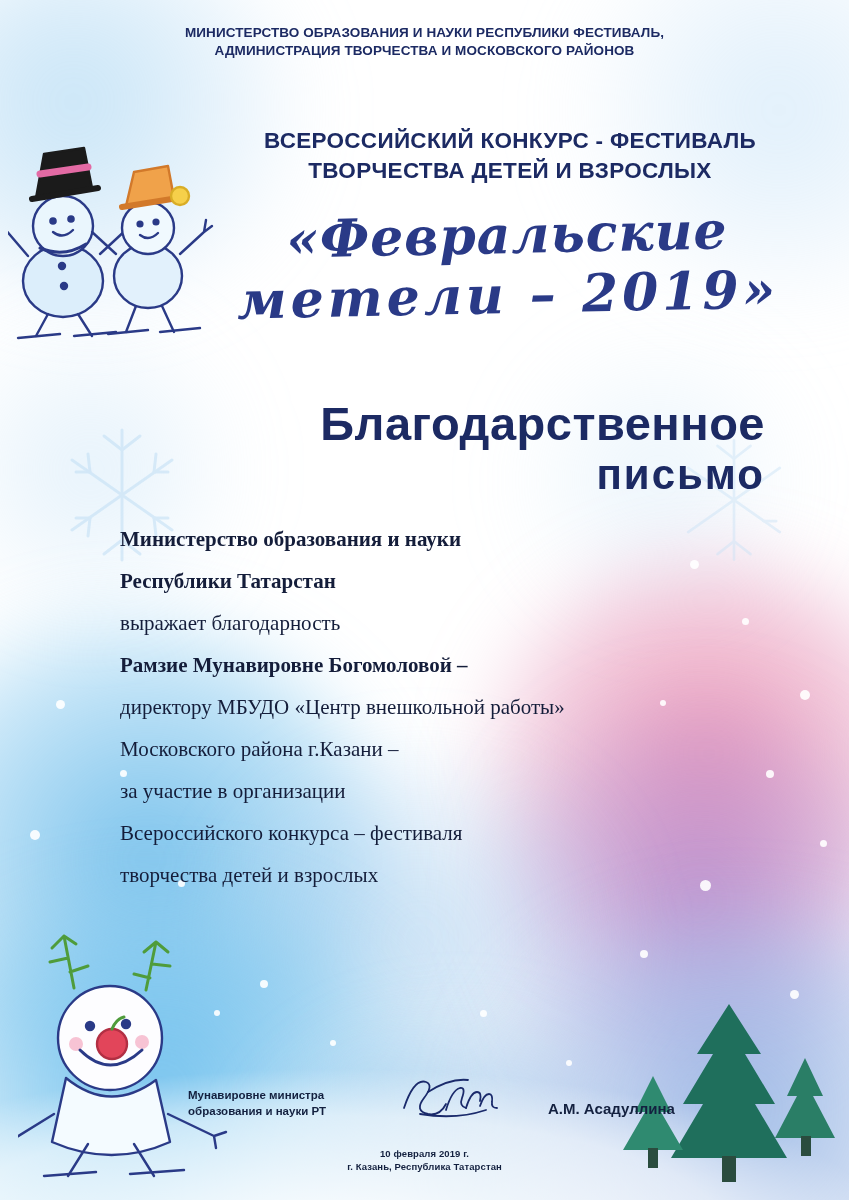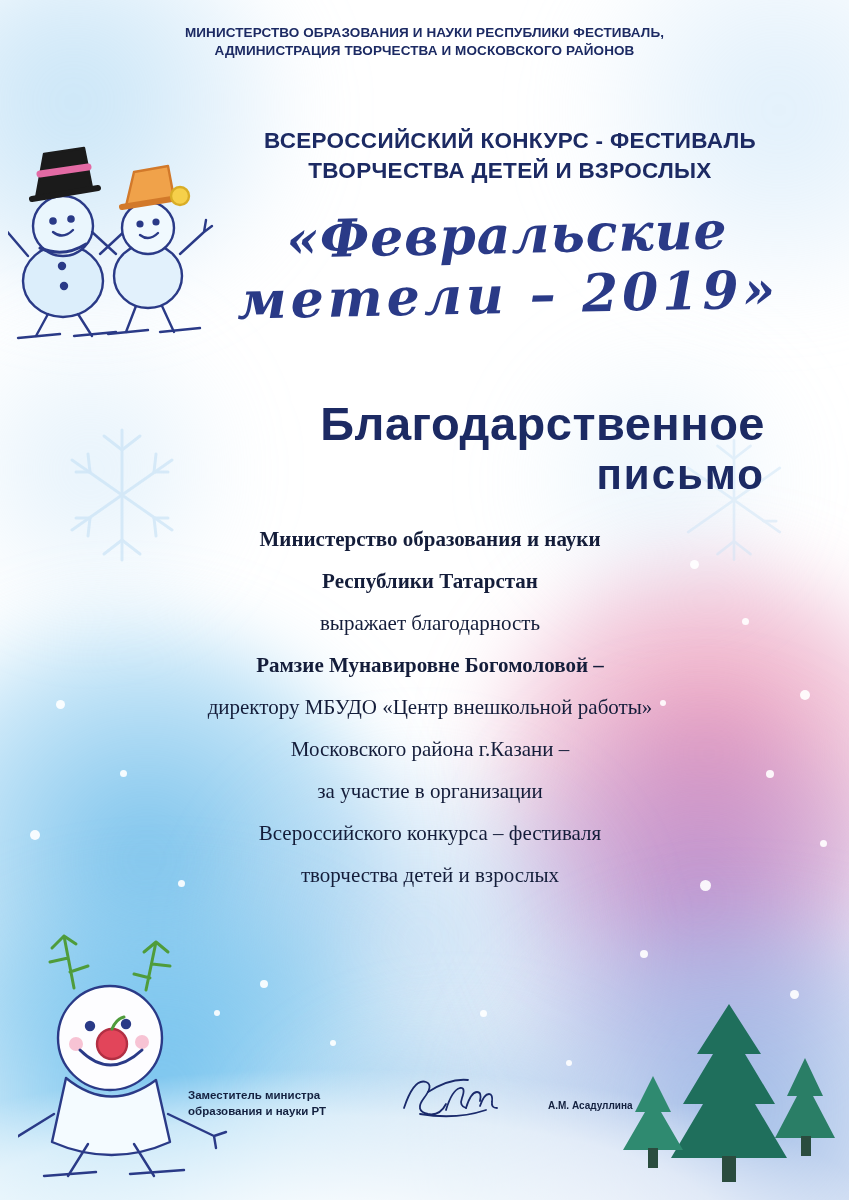--- a/index.html
+++ b/index.html
@@ -161,21 +161,20 @@
     margin-top: 31px;
   }
   .doc-title .small-caps-line { display: block; }
   .doc-title .l2 { display: block; font-size: 42px; margin-top: 4px; letter-spacing: 2px; }
 
   .body-text {
     position: absolute;
     top: 518px;
     left: 120px;
     width: 620px;
-    text-align: center;
     color: #141d3a;
     font-family: "Liberation Serif", serif;
     font-size: 21px;
     line-height: 2.0;
   }
   .body-text .bold { font-weight: bold; }
 
   
   .sig-left {
     position: absolute;
@@ -184,21 +183,21 @@
     color: #13203f;
     font-size: 11.5px;
     font-weight: bold;
     line-height: 1.35;
   }
   .sig-name {
     position: absolute;
     left: 548px;
     top: 1100px;
     color: #13203f;
-    font-size: 10px;
+    font-size: 15px;
     font-weight: bold;
   }
   .sig-place {
     position: absolute;
     left: 0;
     top: 1147px;
     width: 849px;
     text-align: center;
     color: #13203f;
     font-size: 9.5px;
@@ -407,31 +406,35 @@
     <div>выражает благодарность</div>
     <div class="bold">Рамзие Мунавировне Богомоловой  –</div>
     <div>директору МБУДО «Центр внешкольной работы»</div>
     <div>Московского района г.Казани –</div>
     <div>за участие в организации</div>
     <div>Всероссийского конкурса – фестиваля</div>
     <div>творчества детей и взрослых</div>
   </div>
 
   <div class="sig-left">
-    <div>Заместитель министра</div>
+    <div>Мунавировне министра</div>
     <div>образования и науки РТ</div>
   </div>
 
   <svg class="signature-mark" viewBox="0 0 110 46">
     <g fill="none" stroke="#1a2a6b" stroke-width="1.8" stroke-linecap="round">
       <path d="M6 36 q10 -30 22 -26 q8 3 -2 16 q-10 13 4 16 q12 2 18 -10"></path>
       <path d="M30 20 q22 -14 40 -12"></path>
       <path d="M48 38 q6 -20 14 -22 q6 -1 2 10 q-3 8 4 10"></path>
       <path d="M68 36 q5 -16 11 -16 q5 0 3 9"></path>
       <path d="M82 34 q4 -12 9 -12 q4 0 3 8 q-1 6 5 6"></path>
       <path d="M22 42 q36 6 66 -4"></path>
     </g>
   </svg>
 
   <div class="sig-name">А.М. Асадуллина</div>
 
+  <div class="sig-place">
+    <div>10 февраля 2019 г.</div>
+    <div>г. Казань, Республика Татарстан</div>
+  </div>
 
 </div>
 
 </body></html>

